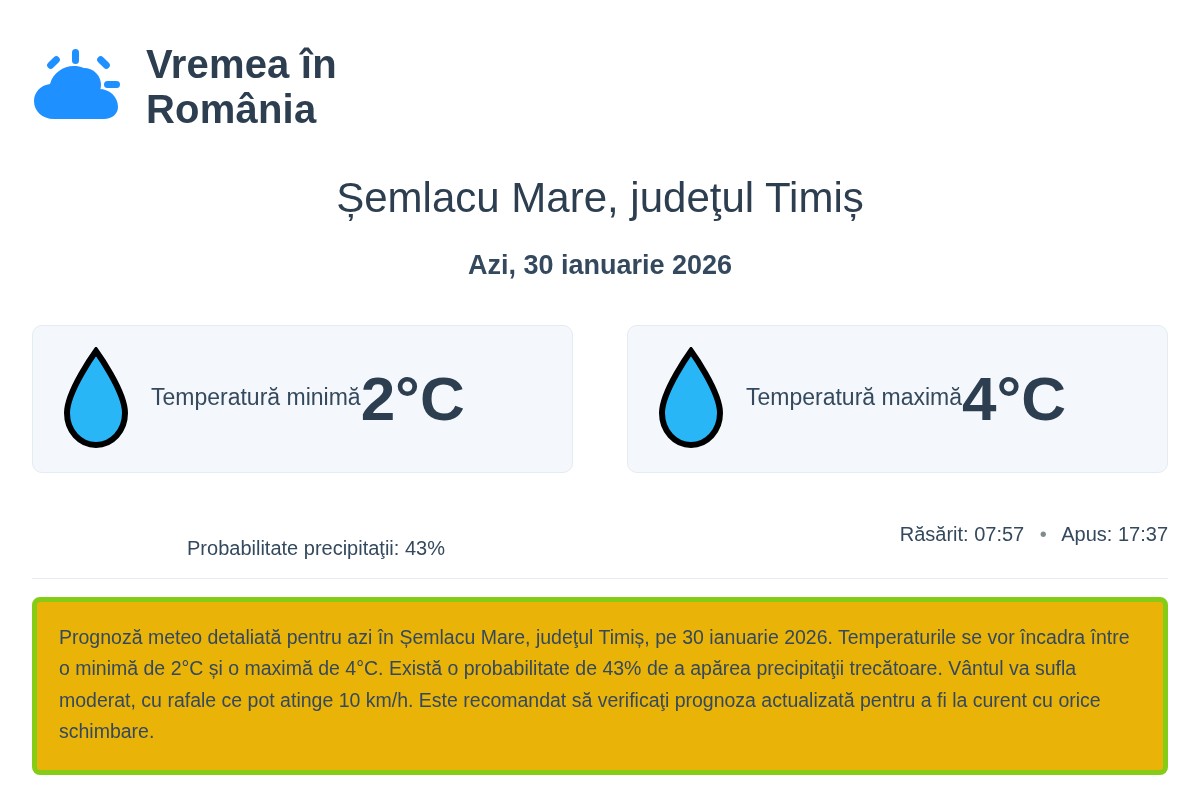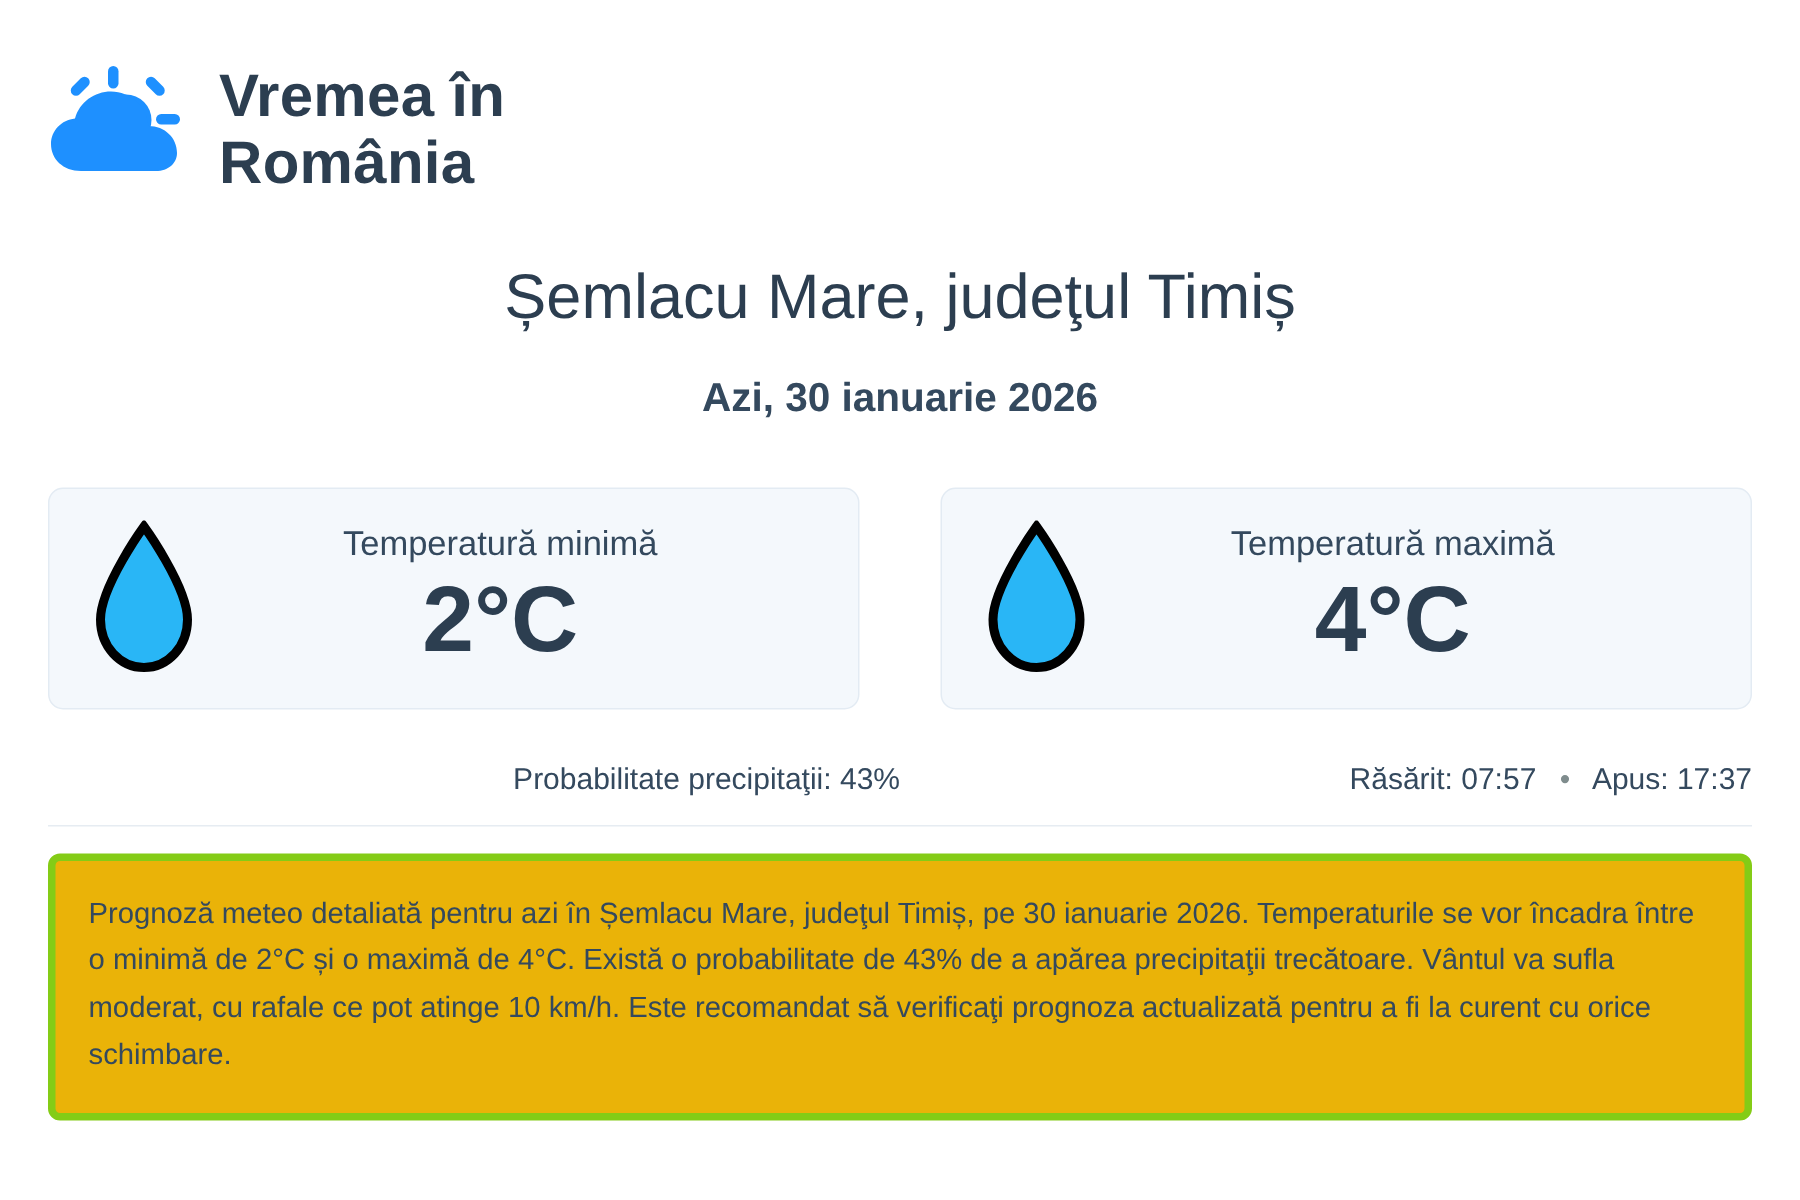--- a/index.html
+++ b/index.html
@@ -14,20 +14,21 @@
   }
   .page {
     width: 1200px;
     height: 800px;
     position: relative;
     padding: 0 32px;
   }
   
   .brand {
     display: flex;
+    align-items: center;
     gap: 18px;
     padding-top: 42px;
   }
   .brand-logo {
     width: 96px;
     height: 80px;
     flex: 0 0 auto;
     position: relative;
   }
   .brand-title {
@@ -70,25 +71,24 @@
     padding: 0 26px;
   }
   .drop {
     width: 74px;
     height: 104px;
     flex: 0 0 auto;
     margin-right: 18px;
   }
   .card-text {
     display: flex;
-    flex-direction: column;
+    flex-direction: row;
     align-items: center;
     flex: 1 1 auto;
     margin-right: 30px;
-    justify-content: space-between;
   }
   .card-label {
     font-size: 23px;
     color: #34495e;
     margin-bottom: 2px;
   }
   .card-value {
     font-size: 62px;
     font-weight: bold;
     color: #2c3e50;
@@ -97,21 +97,21 @@
   
   .stats {
     margin-top: 36px;
     display: flex;
     align-items: center;
     font-size: 20px;
     color: #34495e;
     padding-bottom: 18px;
     border-bottom: 1px solid #e6ecf2;
   }
-  .stat-left { flex: 1 1 0; text-align: right; }
+  .stat-left { flex: 1 1 0; text-align: center; margin-top: 28px; }
   .stat-mid { flex: 1 1 0; text-align: center; }
   .stat-right { flex: 1 1 0; text-align: right; white-space: nowrap; }
   .dot-sep { margin: 0 10px; color: #7f8c8d; }
   
   .desc-box {
     margin-top: 18px;
     background: #eab308;
     border: 5px solid #84cc16;
     border-radius: 8px;
     padding: 20px 22px 22px 22px;

